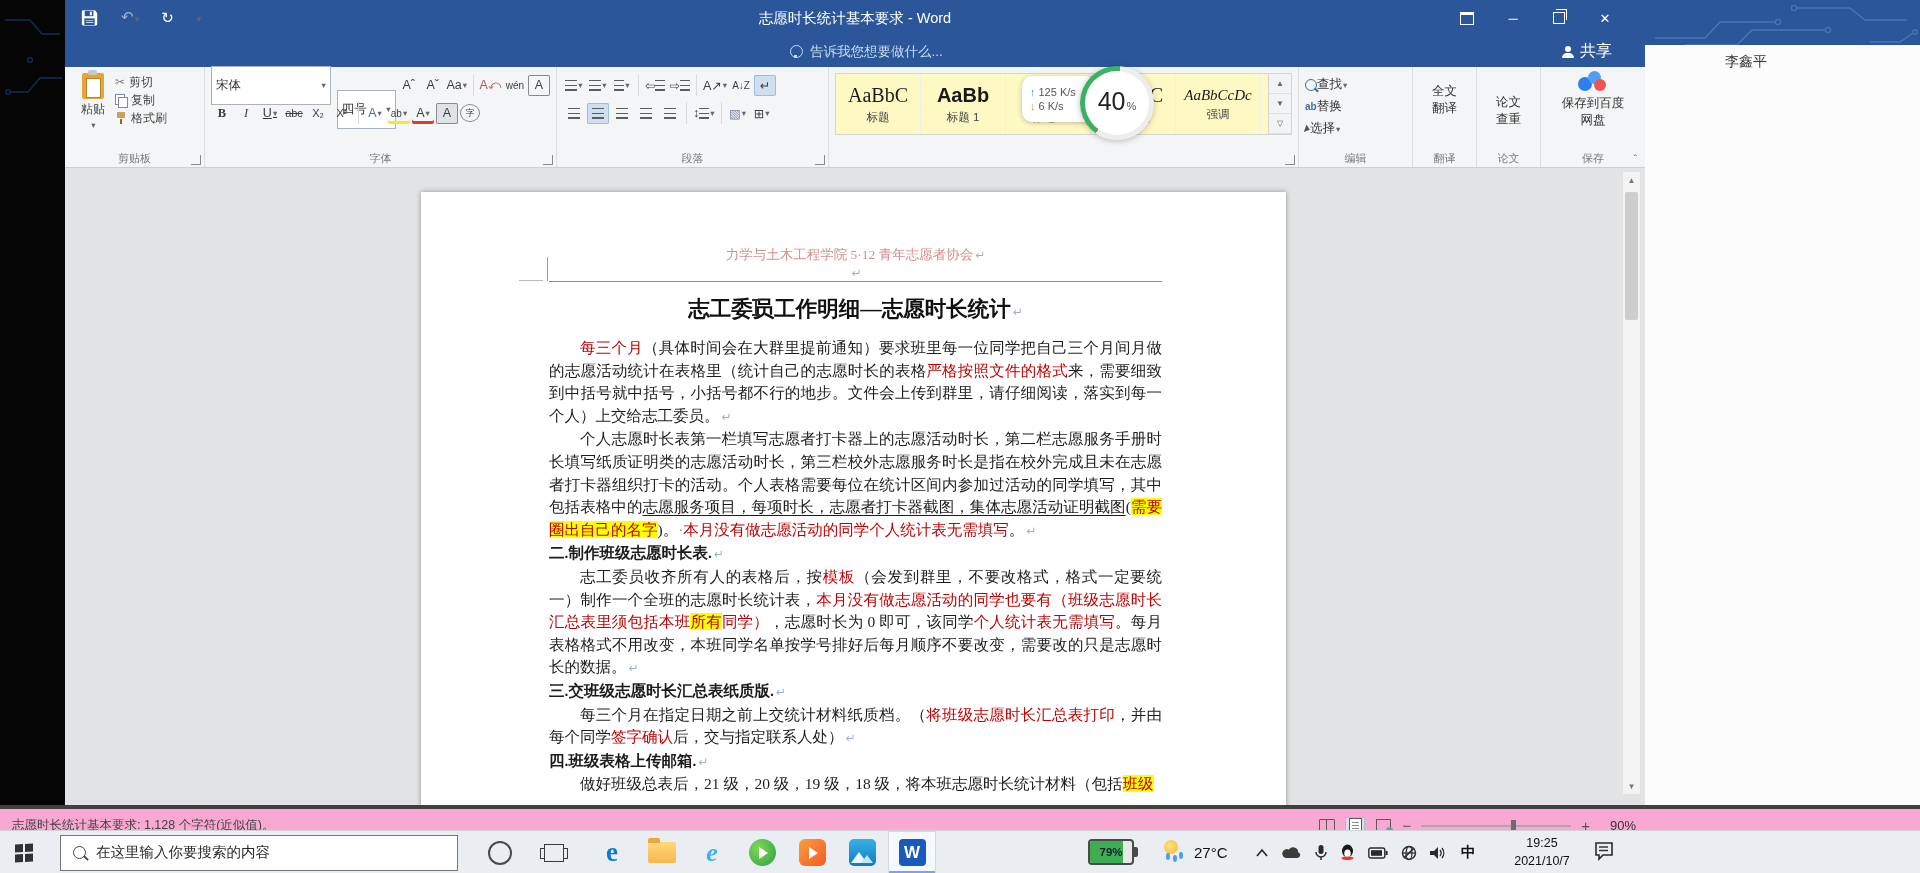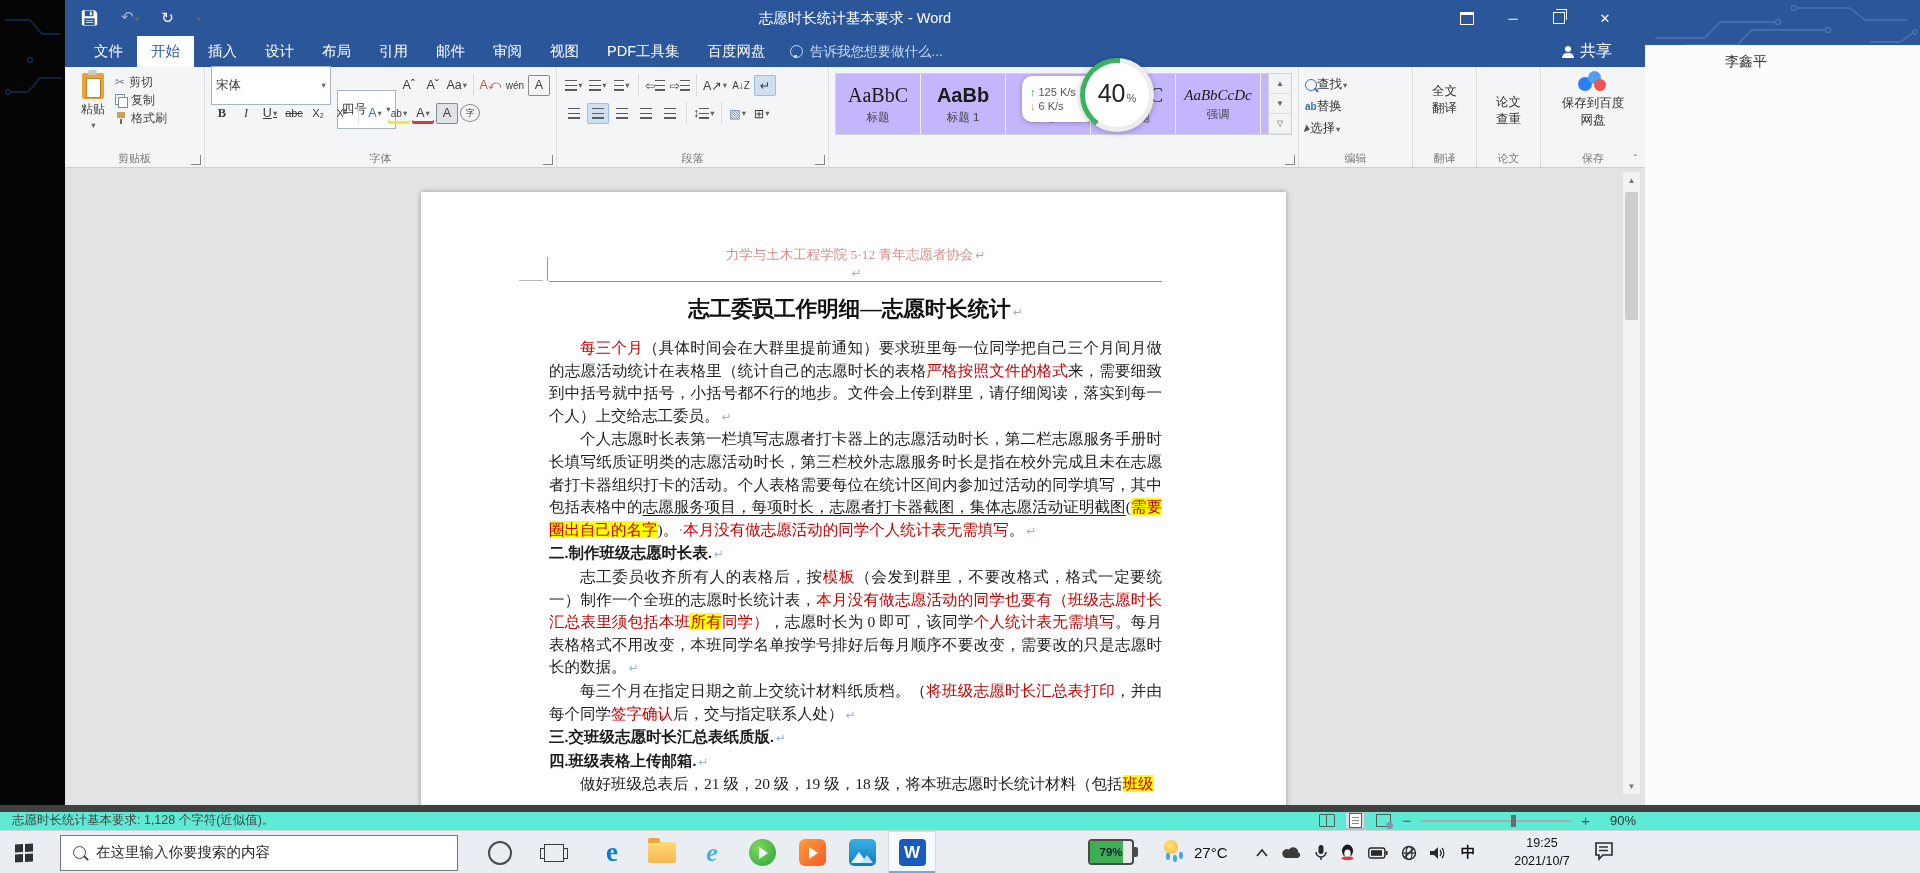--- a/index.html
+++ b/index.html
@@ -56,21 +56,21 @@
   .ic-brush{position:relative;}
   .ic-brush:before{content:"";position:absolute;left:2px;top:0;width:8px;height:6px;background:#c9a35a;}
   .ic-brush:after{content:"";position:absolute;left:5px;top:7px;width:2px;height:5px;background:#8a6a30;}
   .bi{font-family:"Liberation Serif",serif;font-weight:bold;}
   .under-red{box-shadow:inset 0 -3px 0 #d83b2f;}
   .under-yel{box-shadow:inset 0 -3px 0 #f3e73a;}
   .boxA{box-shadow:inset 0 0 0 1px #8a8a8a;background:#dfe3e8;}
   
   .styles-grp{flex:1;display:flex;}
   .gallery-wrap{flex:1;display:flex;align-items:stretch;margin:2px 0 16px 0;}
-  .gallery{flex:1;background:#c4b5fd;border:1px solid #d5d5d5;display:flex;overflow:hidden;}
+  .gallery{flex:1;background:#fef9c3;border:1px solid #d5d5d5;display:flex;overflow:hidden;}
   .style-card{width:84px;display:flex;flex-direction:column;align-items:center;justify-content:center;gap:3px;border-right:1px solid #efefef;}
   .sc-prev{font-family:"Liberation Serif",serif;font-size:20px;color:#1a1a1a;white-space:nowrap;}
   .sc-prev.b{font-weight:bold;font-family:"Liberation Sans",sans-serif;}
   .sc-prev.i{font-style:italic;font-size:15px;}
   .sc-name{font-size:11.5px;color:#444;white-space:nowrap;}
   .gal-arrows{width:22px;display:flex;flex-direction:column;border:1px solid #d5d5d5;border-left:none;background:#f2f3f4;}
   .gal-arrows div{flex:1;display:flex;align-items:center;justify-content:center;font-size:8px;color:#666;border-bottom:1px solid #e0e0e0;}
   
   .edit-rows{display:flex;flex-direction:column;gap:1px;padding-top:3px;}
   .edit-item{display:flex;align-items:center;font-size:12.5px;color:#333;height:21px;}
@@ -82,21 +82,21 @@
   .pan-ic{position:relative;width:30px;height:22px;margin-bottom:2px;}
   .pan-ic i{position:absolute;border-radius:50%;}
   .pan-ic .c1{left:0;top:6px;width:14px;height:14px;background:#2d7ff0;}
   .pan-ic .c2{left:10px;top:0;width:13px;height:13px;background:#4fa0f5;}
   .pan-ic .c3{left:16px;top:8px;width:12px;height:12px;background:#ef544e;}
   .ribbon-collapse{position:absolute;right:8px;bottom:2px;font-size:10px;color:#666;}
   
   .net-pill{position:absolute;left:1022px;top:76px;width:74px;height:46px;background:#fff;border-radius:10px;box-shadow:0 1px 5px rgba(0,0,0,.25);z-index:30;display:flex;flex-direction:column;justify-content:center;padding-left:8px;box-sizing:border-box;gap:2px;}
   .net-row{font-size:11px;color:#555;display:flex;align-items:center;gap:3px;white-space:nowrap;}
   .up-arr{color:#2fae57;font-size:11px;} .dn-arr{color:#e2902f;font-size:11px;}
-  .ring{position:absolute;left:1080px;top:58px;width:74px;height:74px;border-radius:50%;background:conic-gradient(from 215deg,#3db163 0deg 150deg,#ededed 150deg 360deg);box-shadow:0 1px 6px rgba(0,0,0,.25);z-index:31;display:flex;align-items:center;justify-content:center;}
+  .ring{position:absolute;left:1080px;top:66px;width:74px;height:74px;border-radius:50%;background:conic-gradient(from 215deg,#3db163 0deg 150deg,#ededed 150deg 360deg);box-shadow:0 1px 6px rgba(0,0,0,.25);z-index:31;display:flex;align-items:center;justify-content:center;}
   .ring-inner{width:64px;height:64px;border-radius:50%;background:#fff;display:flex;align-items:baseline;justify-content:center;padding-top:18px;box-sizing:border-box;}
   .ring-val{font-size:25px;color:#222;font-weight:500;line-height:1;}
   .ring-unit{font-size:11px;color:#555;margin-left:1px;}
   
   .canvas{position:absolute;left:65px;top:167px;width:1580px;height:638px;background:#e2e3e5;z-index:4;}
   .page{position:absolute;left:356px;top:25px;width:865px;height:620px;background:#fff;box-shadow:0 0 5px rgba(0,0,0,.35);padding:54px 124px 0 128px;box-sizing:border-box;overflow:hidden;}
   .doc-phdr{text-align:center;font-family:"Liberation Serif",serif;font-size:13.5px;color:#d58f8f;line-height:18px;}
   .hdr-markline{text-align:center;height:16px;line-height:16px;}
   .hdr-rule{position:relative;border-bottom:1px solid #8f8f8f;height:1px;}
   .hdr-rule:before{content:"";position:absolute;left:-2px;bottom:0;width:1px;height:24px;background:#9a9a9a;}
@@ -115,21 +115,21 @@
   .ibeam:before{top:-1px;} .ibeam:after{bottom:-1px;}
   
   .scrollbar{position:absolute;right:4px;top:4px;bottom:10px;width:17px;background:#f3f3f3;border:1px solid #e2e2e2;}
   .sb-arrow{position:absolute;left:0;right:0;height:16px;display:flex;align-items:center;justify-content:center;font-size:8px;color:#777;}
   .sb-up{top:0;} .sb-down{bottom:0;}
   .sb-thumb{position:absolute;left:2px;right:2px;top:20px;height:128px;background:#cdcdcd;border-radius:2px;}
   
   .right-panel{position:absolute;left:1645px;top:45px;width:275px;height:760px;background:#fcfcfd;z-index:5;}
   .presenter{padding:8px 0 0 80px;font-size:14px;color:#333;}
   
-  .statusbar{position:absolute;left:0;top:805px;width:1920px;height:25px;background:#5eead4;border-top:7px solid #404040;z-index:10;display:flex;align-items:flex-start;}
+  .statusbar{position:absolute;left:0;top:805px;width:1920px;height:25px;background:#f9a8d4;border-top:4px solid #404040;z-index:10;display:flex;align-items:flex-end;}
   .sb-left{padding-left:12px;font-size:12.5px;color:#444;}
   .sb-right{position:absolute;right:284px;display:flex;align-items:center;gap:10px;}
   .view-ic{width:18px;height:15px;display:flex;align-items:center;justify-content:center;}
   .vb-book{width:14px;height:11px;border:1px solid #5a5a5a;border-radius:1px;position:relative;}
   .vb-book:before{content:"";position:absolute;left:6px;top:0;width:1px;height:100%;background:#5a5a5a;}
   .vb-page{width:11px;height:13px;border:1px solid #5a5a5a;background:linear-gradient(#fff 0 0);position:relative;}
   .vb-page:before{content:"";position:absolute;left:2px;top:3px;width:7px;height:7px;background:repeating-linear-gradient(to bottom,#8a8a8a 0 1px,transparent 1px 3px);}
   .view-ic.act{background:#d5dfe8;box-shadow:0 0 0 1px #aebfcc;}
   .vb-web{width:13px;height:11px;border:1px solid #5a5a5a;position:relative;}
   .vb-web:before{content:"";position:absolute;right:-3px;bottom:-3px;width:7px;height:7px;border-radius:50%;background:#7d96ad;}
@@ -208,33 +208,20 @@
     <div class="win-controls">
       <div class="wc">
           <span class="ribopt"></span>
         </div>
       <div class="wc">─</div>
       <div class="wc">
           <span class="restore"></span>
         </div>
       <div class="wc">✕</div>
     </div>
-    <nav class="tabs" id="tabs">
-        <div class="tab">文件</div>
-        <div class="tab active">开始</div>
-        <div class="tab">插入</div>
-        <div class="tab">设计</div>
-        <div class="tab">布局</div>
-        <div class="tab">引用</div>
-        <div class="tab">邮件</div>
-        <div class="tab">审阅</div>
-        <div class="tab">视图</div>
-        <div class="tab">PDF工具集</div>
-        <div class="tab">百度网盘</div>
-      </nav>
     <div class="tellme">
       <span class="bulb"></span>
       <span>告诉我您想要做什么...</span>
     </div>
     <div class="share">
       <span class="person"></span>
       <span>共享</span>
     </div>
   </div>
 
@@ -453,22 +440,22 @@
     <div class="page">
       <div class="doc-phdr"><span>力学与土木工程学院 5·12 青年志愿者协会</span><span class="pmark">↵</span></div>
       <div class="hdr-markline"><span class="pmark">↵</span></div>
       <div class="hdr-rule"></div>
       <div class="doc-title"><span>志工委员工作明细—志愿时长统计</span><span class="pmark">↵</span></div>
       <div id="doc-body">
           <div class="blk para"><span class="run r-red">每三个月</span><span class="run">（具体时间会在大群里提前通知）要求班里每一位同学把自己三个月间月做的志愿活动统计在表格里（统计自己的志愿时长的表格</span><span class="run r-red">严格按照文件的格式</span><span class="run">来，需要细致到中括号就中括号，小括号都不行的地步。文件会上传到群里，请仔细阅读，落实到每一个人）上交给志工委员。</span><span class="pmark">↵</span></div>
           <div class="blk para"><span class="run">个人志愿时长表第一栏填写志愿者打卡器上的志愿活动时长，第二栏志愿服务手册时长填写纸质证明类的志愿活动时长，第三栏校外志愿服务时长是指在校外完成且未在志愿者打卡器组织打卡的活动。个人表格需要每位在统计区间内参加过活动的同学填写，其中包括表格中的</span><span class="run r-u">志愿服务项目，每项时长，志愿者打卡器截图，集体志愿活动证明截图</span><span class="run">(</span><span class="run r-red r-hl">需要圈出自己的名字</span><span class="run">)。</span><span class="run r-dim">·</span><span class="run r-red">本月没有做志愿活动的同学个人统计表无需填写</span><span class="run">。</span><span class="pmark">↵</span></div>
           <div class="blk sec"><span class="run">二.制作班级志愿时长表.</span><span class="pmark">↵</span></div>
           <div class="blk para"><span class="run">志工委员收齐所有人的表格后，按</span><span class="run r-red">模板</span><span class="run">（会发到群里，不要改格式，格式一定要统一）制作一个全班的志愿时长统计表，</span><span class="run r-red">本月没有做志愿活动的同学也要有（班级志愿时长汇总表里须包括本班</span><span class="run r-red r-hl">所有</span><span class="run r-red">同学）</span><span class="run">，志愿时长为 0 即可，该同学</span><span class="run r-red">个人统计表无需填写</span><span class="run">。每月表格格式不用改变，本班同学名单按学号排好后每月顺序不要改变，需要改的只是志愿时长的数据。</span><span class="pmark">↵</span></div>
+          <div class="blk sec"><span class="run">三.交班级志愿时长汇总表纸质版.</span><span class="pmark">↵</span></div>
           <div class="blk para"><span class="run">每三个月在指定日期之前上交统计材料纸质档。（</span><span class="run r-red">将班级志愿时长汇总表打印</span><span class="run">，并由每个同学</span><span class="run r-red">签字确认</span><span class="run">后，交与指定联系人处）</span><span class="pmark">↵</span></div>
-          <div class="blk sec"><span class="run">三.交班级志愿时长汇总表纸质版.</span><span class="pmark">↵</span></div>
           <div class="blk sec"><span class="run">四.班级表格上传邮箱.</span><span class="pmark">↵</span></div>
           <div class="blk para"><span class="run">做好班级总表后，21 级，20 级，19 级，18 级，将本班志愿时长统计材料（包括</span><span class="run r-red r-hl">班级</span></div>
         </div>
     </div>
     <div class="scrollbar">
       <div class="sb-arrow sb-up">▲</div>
       <div class="sb-thumb"></div>
       <div class="sb-arrow sb-down">▼</div>
     </div>
   </div>

